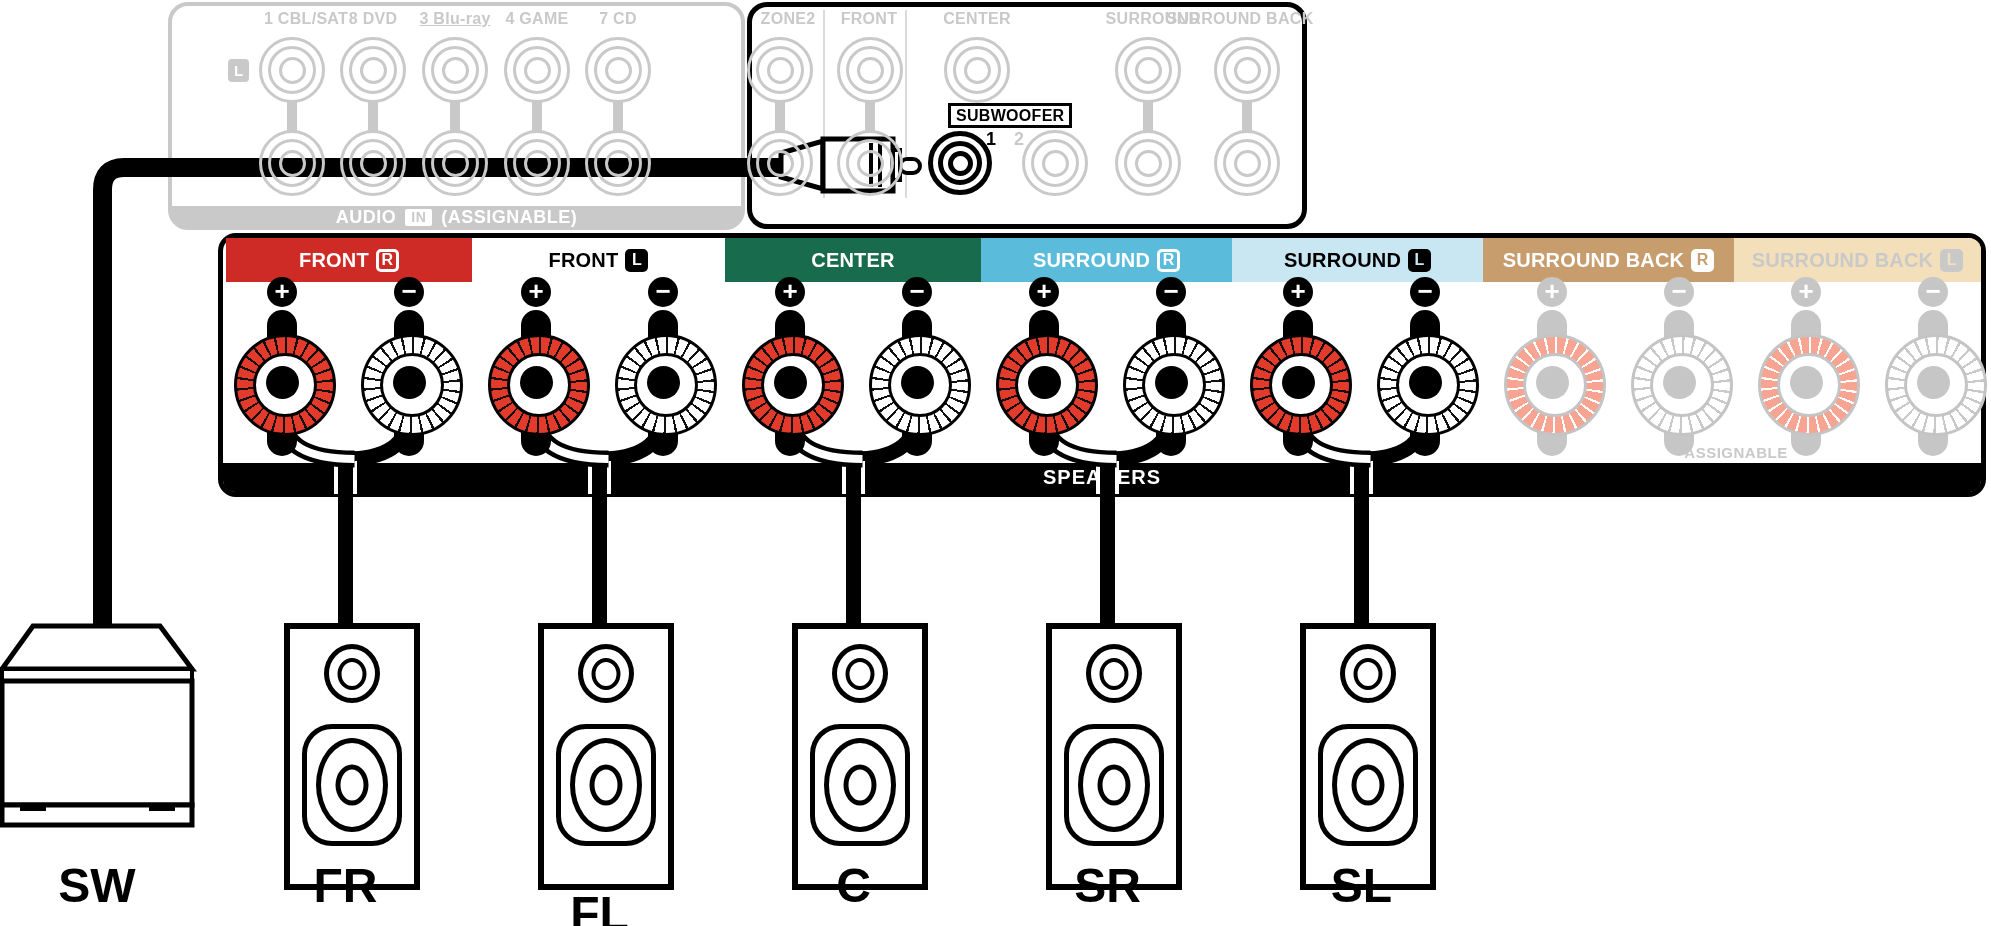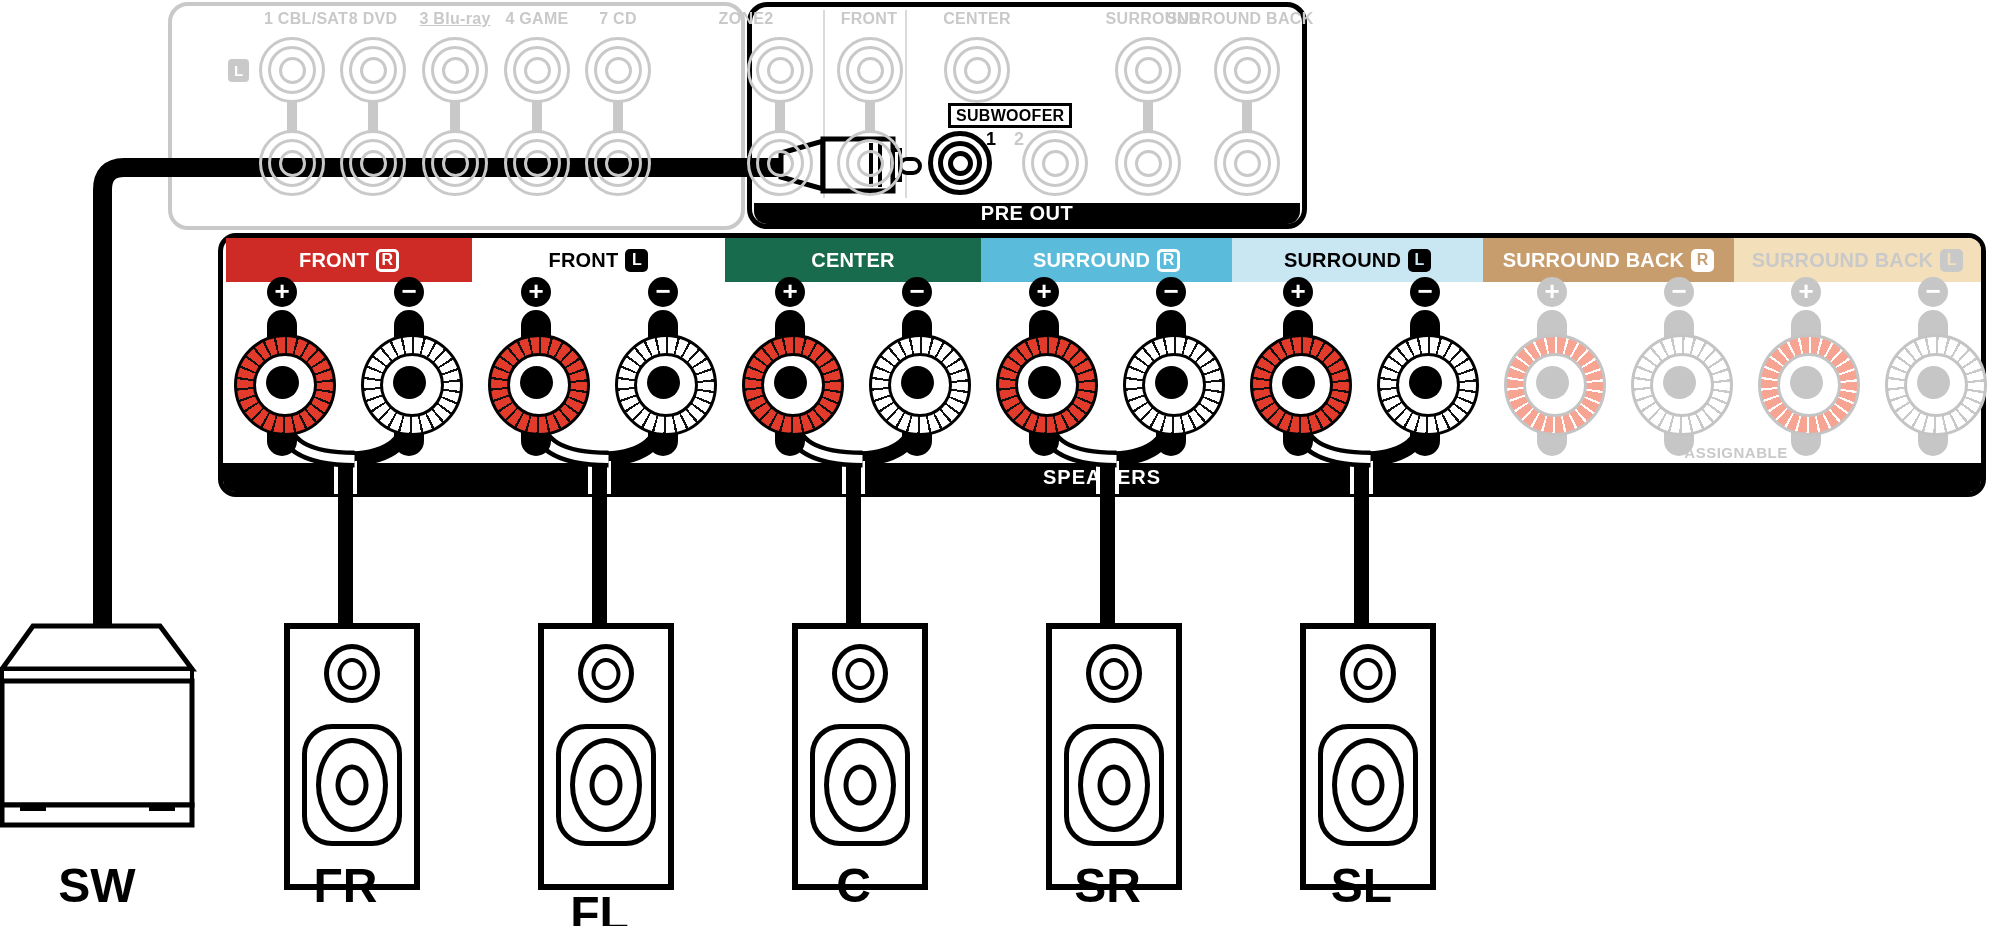--- a/index.html
+++ b/index.html
@@ -91,26 +91,30 @@
   .devlabel{position:absolute;top:858px;width:200px;text-align:center;font-size:48px;font-weight:900;
         color:#000;letter-spacing:0px;}
   #wire-svg{position:absolute;left:0;top:0;}
 </style>
 </head>
 <body>
 
 <div id="canvas">
 
   <div class="panel" id="audio-panel"></div>
+  <div id="audio-bar">
+    <span>AUDIO</span>
+    <span class="in-badge">IN</span>
+    <span>(ASSIGNABLE)</span>
+  </div>
   <div class="badge-box" id="l-badge" style="left:228px;top:59px;width:21px;height:23px;font-size:15px;line-height:23px;">L</div>
 
   <div class="panel" id="preout-panel"></div>
   <div class="divider" style="left:823px;top:10px;height:188px;"></div>
   <div class="divider" style="left:905px;top:10px;height:188px;"></div>
-  <div id="preout-bar">PRE OUT</div>
   <div id="subwoofer-label">SUBWOOFER</div>
   <div class="swnum" style="left:986px;top:129px;color:#000;">1</div>
   <div class="swnum" style="left:1014px;top:129px;color:var(--gray);">2</div>
 
   <div class="panel" id="speakers-panel"></div>
   <div id="assignable-note">ASSIGNABLE</div>
   <div id="speakers-bar">SPEAKERS</div>
 
   <svg id="wire-svg" width="1991" height="926" viewBox="0 0 1991 926">
       <path d="M781 167.5 L124 167.5 Q102.5 167.5 102.5 190 L102.5 634" stroke="#000" stroke-width="19" fill="none"></path>
@@ -163,21 +167,21 @@
     <div class="jack" style="left: 422px; top: 37px;"></div>
     <div class="jack" style="left: 422px; top: 130px;"></div>
     <div class="panel-label" style="left: 537px;">4 GAME</div>
     <div class="jstem" style="left: 532px; top: 100px; height: 33px;"></div>
     <div class="jack" style="left: 504px; top: 37px;"></div>
     <div class="jack" style="left: 504px; top: 130px;"></div>
     <div class="panel-label" style="left: 618px;">7 CD</div>
     <div class="jstem" style="left: 613px; top: 100px; height: 33px;"></div>
     <div class="jack" style="left: 585px; top: 37px;"></div>
     <div class="jack" style="left: 585px; top: 130px;"></div>
-    <div class="panel-label" style="left: 746px;">ZONE2</div>
+    <div class="panel-label" style="left: 788px;">ZONE2</div>
     <div class="jack" style="left: 747px; top: 37px;"></div>
     <div class="panel-label" style="left: 869px;">FRONT</div>
     <div class="jack" style="left: 837px; top: 37px;"></div>
     <div class="panel-label" style="left: 977px;">CENTER</div>
     <div class="jack" style="left: 944px; top: 37px;"></div>
     <div class="panel-label" style="left: 1153px;">SURROUND</div>
     <div class="jack" style="left: 1115px; top: 37px;"></div>
     <div class="panel-label" style="left: 1240px;">SURROUND BACK</div>
     <div class="jack" style="left: 1214px; top: 37px;"></div>
     <div class="jstem" style="left: 775px; top: 100px; height: 33px;"></div>

